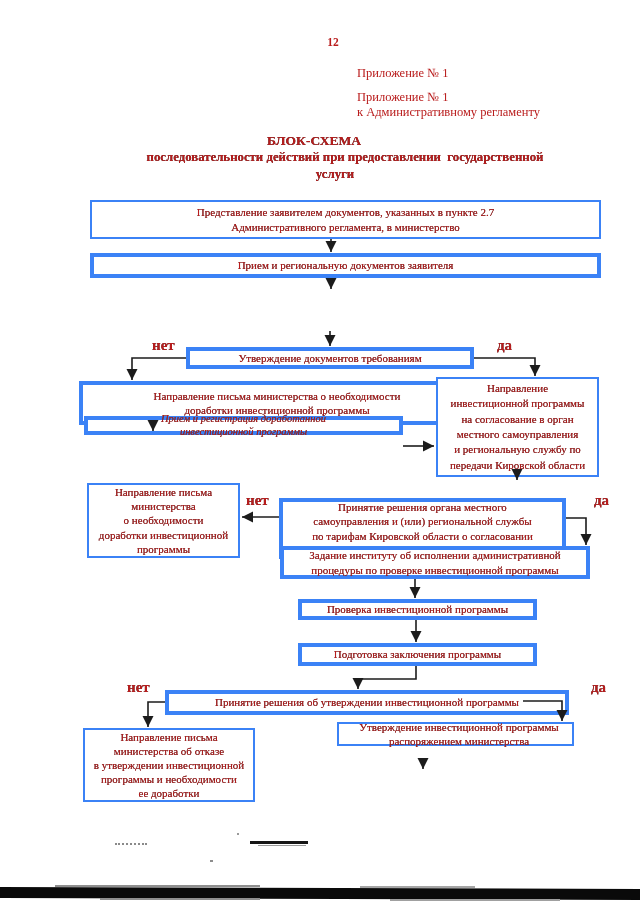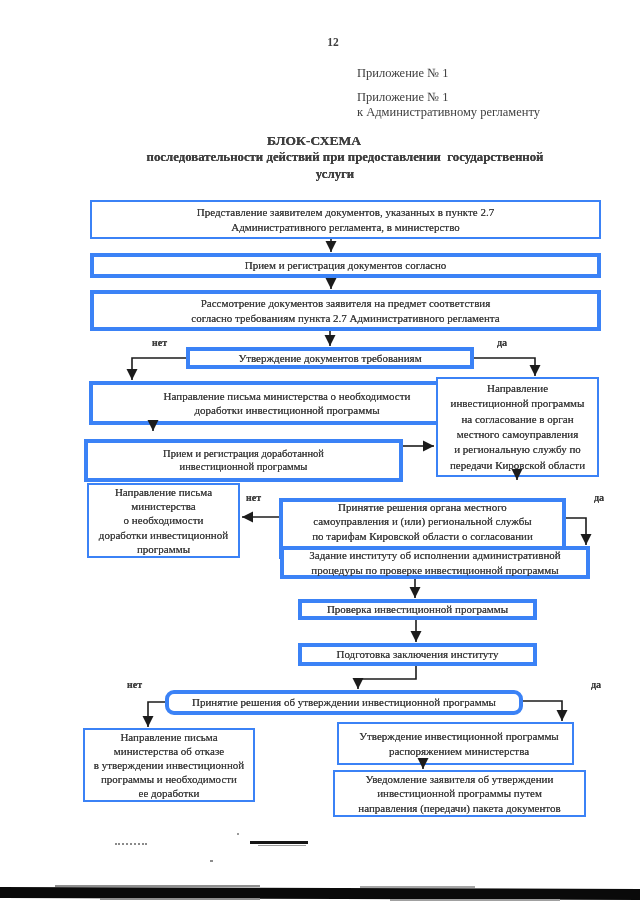--- a/index.html
+++ b/index.html
@@ -1,90 +1,85 @@
 <!DOCTYPE html>
 <html><head>
 <meta charset="utf-8">
 <style>
   html,body{margin:0;padding:0;background:#ffffff;}
   .page{
     position:relative;width:640px;height:905px;background:#fff;overflow:hidden;
-    font-family:"Liberation Serif","DejaVu Serif",serif;color:#404040;
+    font-family:"Liberation Serif","DejaVu Serif",serif;color:#b91c1c;
   }
   .txt{position:absolute;white-space:pre;}
   .center-line{position:absolute;left:0;width:640px;text-align:center;white-space:pre;}
   .pageno{font-size:11.5px;font-weight:bold;}
   .annex{font-size:12.5px;}
   .doctitle{font-weight:bold;font-size:13.5px;text-shadow:0 0 .4px #222;}
   .box{
     position:absolute;box-sizing:border-box;border:4px solid #3b82f6;background:#fff;
     display:flex;align-items:center;justify-content:center;text-align:center;
     font-size:11px;line-height:1.28;padding:1px 5px;white-space:pre-line;
     text-shadow:0 0 .35px #333;
   }
   .heavy{border-width:2.5px;}
   .tight{font-size:10.5px;line-height:1.15;}
   .roomy{line-height:1.4;}
-  .branch{position:absolute;font-size:10px;font-weight:bold;text-shadow:0 0 .3px #333;}
+  .branch{position:absolute;font-size:15px;font-weight:bold;text-shadow:0 0 .3px #333;}
   svg.connectors{position:absolute;left:0;top:0;pointer-events:none;}
   .artifact{position:absolute;}
 </style>
 </head>
 <body>
 
 <div class="page">
 
   <div class="center-line pageno" style="top:36px;transform:translateX(13px);">12</div>
   <div class="txt annex" style="left:357px;top:66px;">Приложение № 1</div>
   <div class="txt annex" style="left:357px;top:90px;">Приложение № 1</div>
   <div class="txt annex" style="left:357px;top:105px;">к Административному регламенту</div>
   <div class="center-line doctitle" style="top:133px;transform:translateX(-6px);">БЛОК-СХЕМА</div>
   <div class="center-line doctitle" style="top:150px;transform:translateX(25px);font-size:12.8px;">последовательности действий при предоставлении  государственной</div>
   <div class="center-line doctitle" style="top:167px;transform:translateX(15px);font-size:12.8px;">услуги</div>
 
   <div class="box heavy" style="left:90px;top:200px;width:511px;height:39px;">Представление заявителем документов, указанных в пункте 2.7
 Административного регламента, в министерство</div>
-  <div class="box" style="left:90px;top:253px;width:511px;height:25px;">Прием и регистрация документов согласно</div>
-  <div class="box" style="left:90px;top:290px;width:511px;height:41px;">Рассмотрение документов заявителя на предмет соответствия
-согласно требованиям пункта 2.7 Административного регламента</div>
+  <div class="box" style="left:90px;top:253px;width:511px;height:25px;">Прием и региональную документов заявителя</div>
   <div class="box" style="left:186px;top:347px;width:288px;height:22px;">Утверждение документов требованиям</div>
-  <div class="box" style="left:89px;top:381px;width:396px;height:44px;">Направление письма министерства о необходимости
+  <div class="box" style="left:79px;top:381px;width:396px;height:44px;">Направление письма министерства о необходимости
 доработки инвестиционной программы</div>
-  <div class="box tight" style="left:84px;top:439px;width:319px;height:43px;">Прием и регистрация доработанной
+  <div class="box tight" style="left:84px;top:416px;width:319px;height:19px;font-style:italic;">Прием и регистрация доработанной
 инвестиционной программы</div>
   <div class="box heavy roomy" style="left:436px;top:377px;width:163px;height:100px;">Направление
 инвестиционной программы
 на согласование в орган
 местного самоуправления
 и региональную службу по
 передачи Кировской области</div>
   <div class="box" style="left:279px;top:498px;width:287px;height:61px;">Принятие решения органа местного
 самоуправления и (или) региональной службы
 по тарифам Кировской области о согласовании
 инвестиционной программы</div>
   <div class="box heavy" style="left:87px;top:483px;width:153px;height:75px;">Направление письма
 министерства
 о необходимости
 доработки инвестиционной
 программы</div>
   <div class="box" style="left:280px;top:546px;width:310px;height:33px;">Задание институту об исполнении административной
 процедуры по проверке инвестиционной программы</div>
   <div class="box" style="left:298px;top:599px;width:239px;height:21px;">Проверка инвестиционной программы</div>
-  <div class="box" style="left:298px;top:643px;width:239px;height:23px;">Подготовка заключения институту</div>
-  <div class="box" style="left:165px;top:690px;width:358px;height:25px;border-radius:9px;">Принятие решения об утверждении инвестиционной программы</div>
+  <div class="box" style="left:298px;top:643px;width:239px;height:23px;">Подготовка заключения программы</div>
+  <div class="box" style="left:165px;top:690px;width:404px;height:25px;">Принятие решения об утверждении инвестиционной программы</div>
   <div class="box heavy" style="left:83px;top:728px;width:172px;height:74px;">Направление письма
 министерства об отказе
 в утверждении инвестиционной
 программы и необходимости
 ее доработки</div>
-  <div class="box heavy" style="left:337px;top:722px;width:237px;height:43px;padding-left:12px;">Утверждение инвестиционной программы
+  <div class="box heavy" style="left:337px;top:722px;width:237px;height:24px;padding-left:12px;">Утверждение инвестиционной программы
 распоряжением министерства</div>
-  <div class="box heavy" style="left:333px;top:770px;width:253px;height:47px;">Уведомление заявителя об утверждении
-инвестиционной программы путем
-направления (передачи) пакета документов</div>
 
   <span class="branch" style="left:152px;top:337px;">нет</span>
   <span class="branch" style="left:497px;top:337px;">да</span>
   <span class="branch" style="left:246px;top:492px;">нет</span>
   <span class="branch" style="left:594px;top:492px;">да</span>
   <span class="branch" style="left:127px;top:679px;">нет</span>
   <span class="branch" style="left:591px;top:679px;">да</span>
 
   <svg class="connectors" width="640" height="905" viewBox="0 0 640 905">
     <defs>

